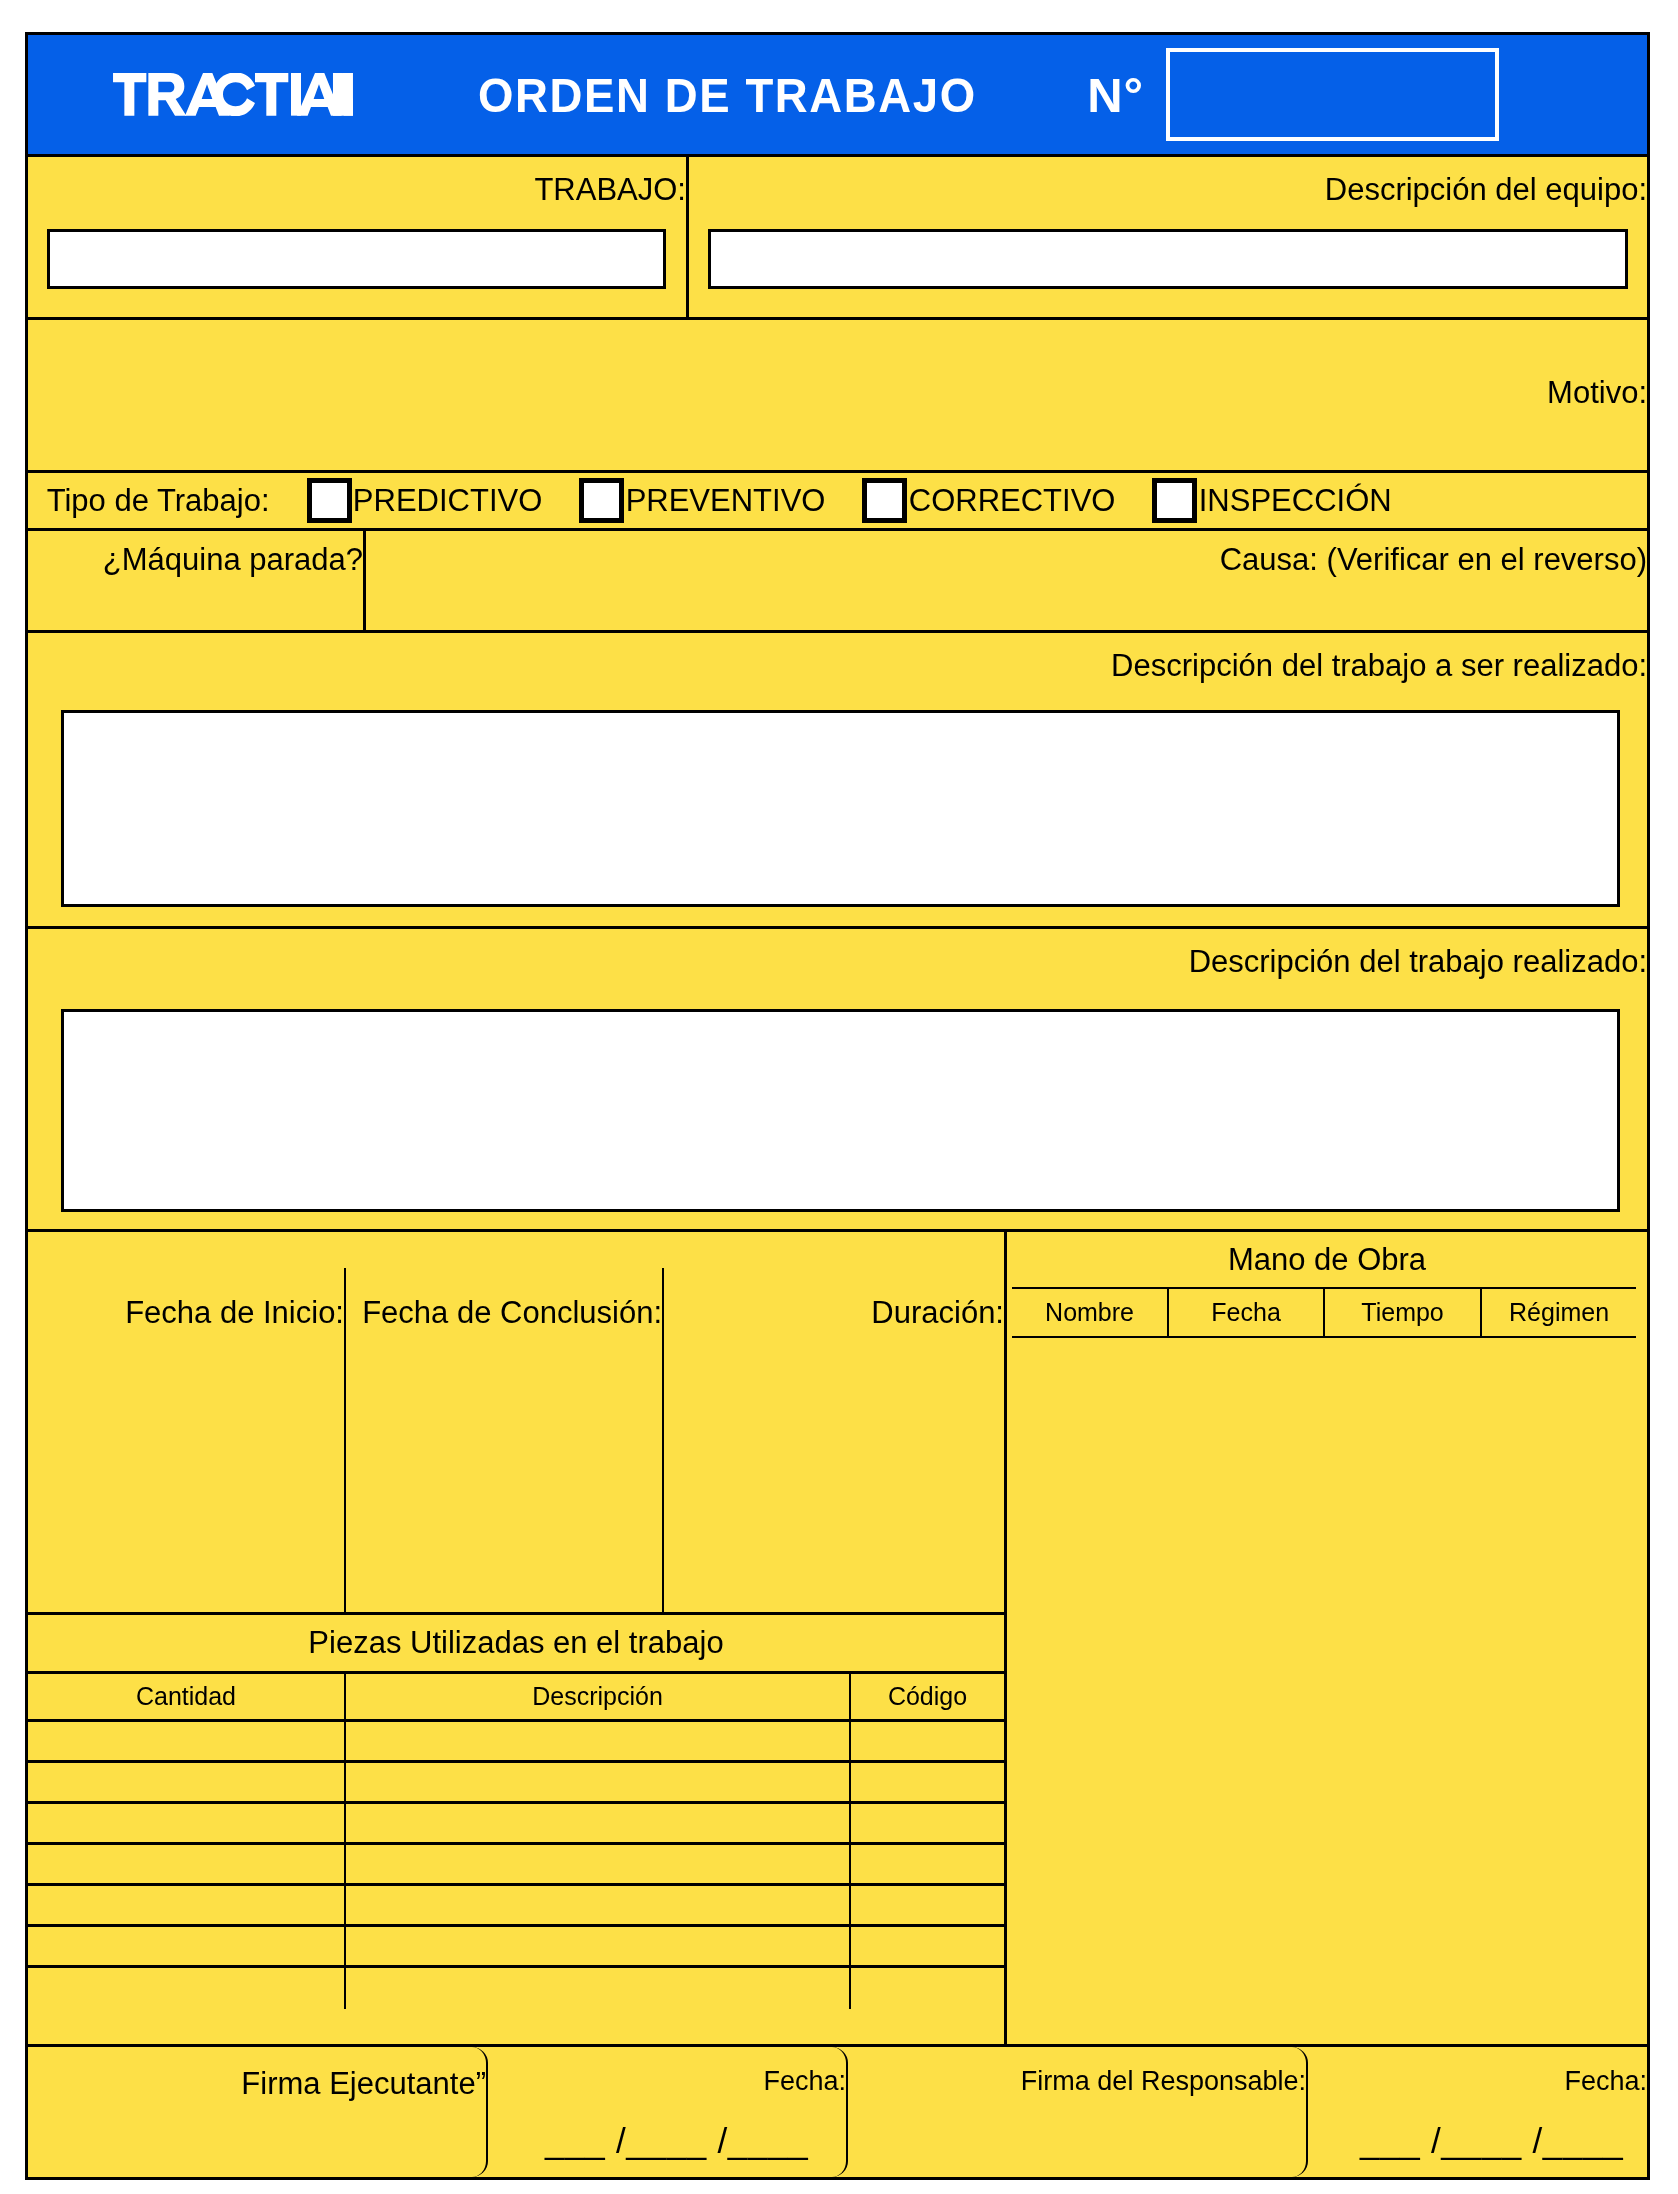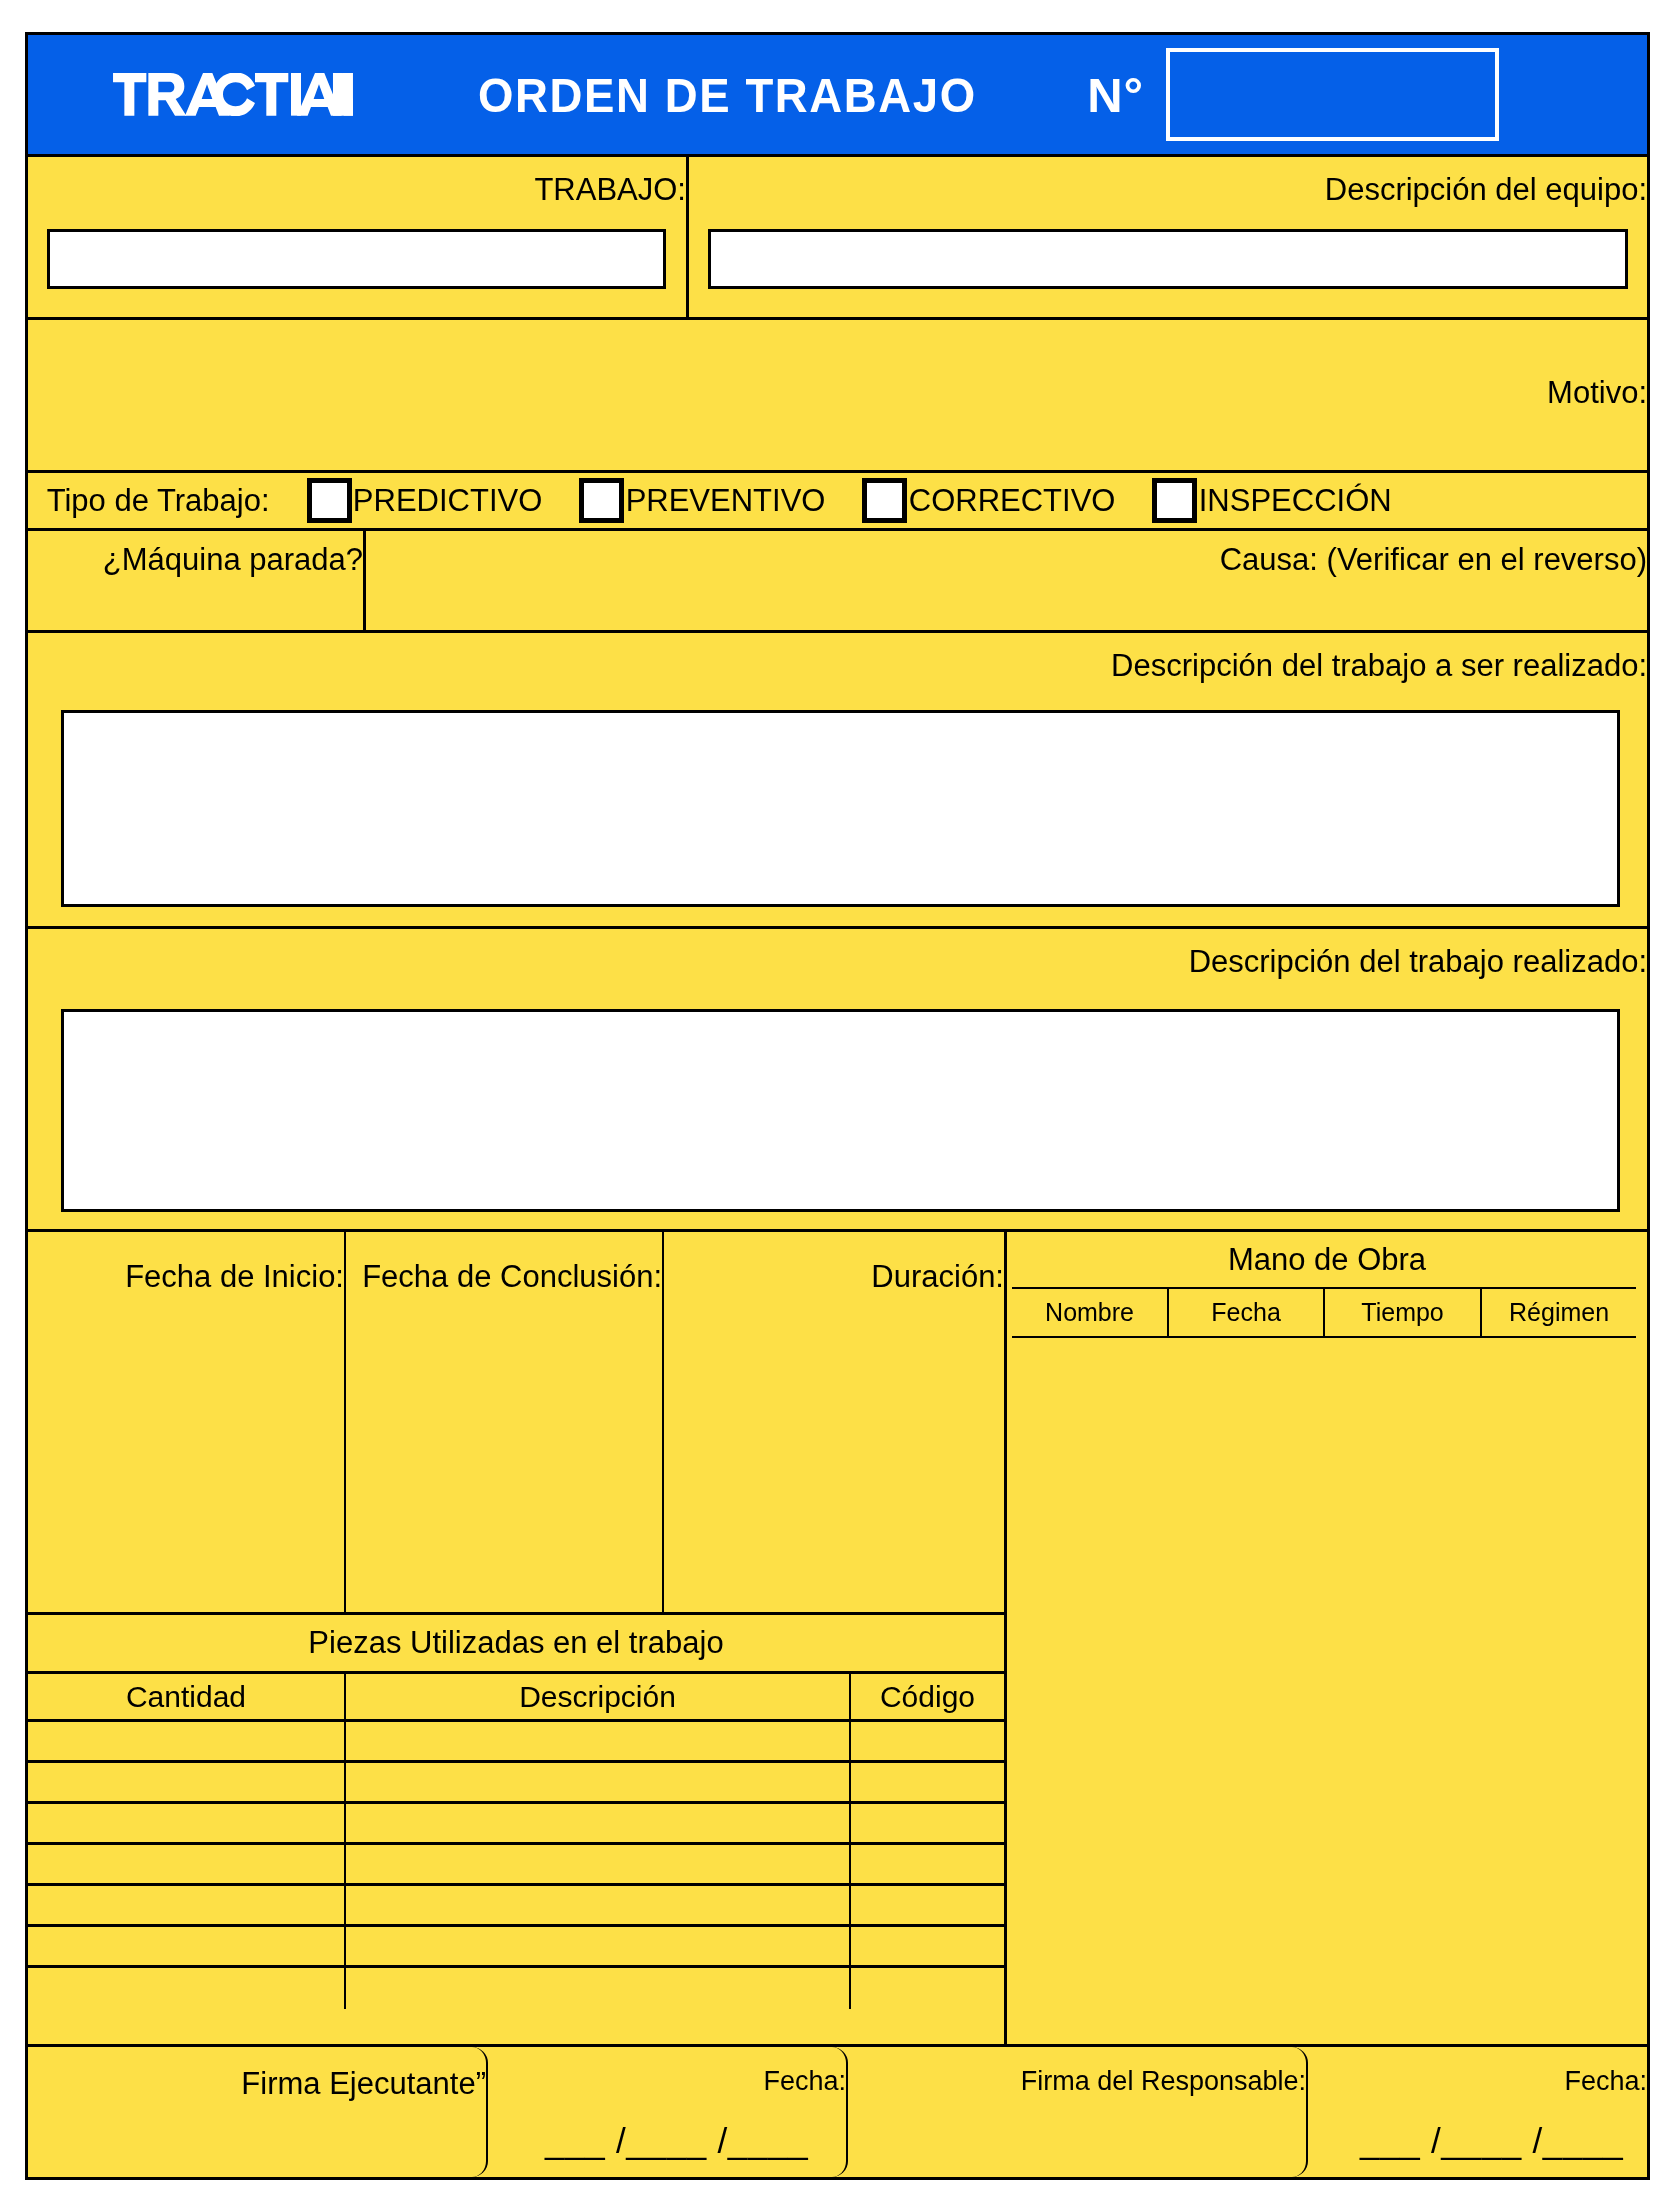--- a/index.html
+++ b/index.html
@@ -121,41 +121,41 @@
     position:absolute;left:33px;right:27px;
     top:80px;bottom:17.3px;
   }
 
   
   .mid{display:flex;}
   .mid-left{width:979px;flex:0 0 auto;border-right:3.3px solid #000;box-sizing:border-box;}
   .mid-right{flex:1;box-sizing:border-box;}
 
   .dates{display:flex;height:380px;}
-  .dcell{box-sizing:border-box;position:relative;}
+  .dcell{box-sizing:border-box;position:relative;margin-top:36px;}
   .d-a{width:318px;border-right:2.7px solid #000;}
   .d-b{width:318px;border-right:2.7px solid #000;}
   .d-c{flex:1;}
 
   
   .pt-title{
     height:59px;
     border-top:3.3px solid #000;
     display:flex;align-items:center;justify-content:center;
     font-size:31px;
     box-sizing:border-box;
   }
   .pt-head{
     display:flex;height:51px;
     border-top:3.3px solid #000;border-bottom:3.3px solid #000;
     box-sizing:border-box;
   }
   .pt-head div{
     display:flex;align-items:center;justify-content:center;
-    font-size:30px;box-sizing:border-box;
+    font-size:25px;box-sizing:border-box;
   }
   .c-qty{width:318px;border-right:2.7px solid #000;}
   .c-des{flex:1;border-right:2.7px solid #000;}
   .c-cod{width:153px;}
   .pt-row{display:flex;height:41px;border-bottom:3.3px solid #000;box-sizing:border-box;}
   .pt-row div{box-sizing:border-box;}
   .pt-row .c-qty,.pt-row .c-des{border-right:2.7px solid #000;}
 
   
   .lb-title{

